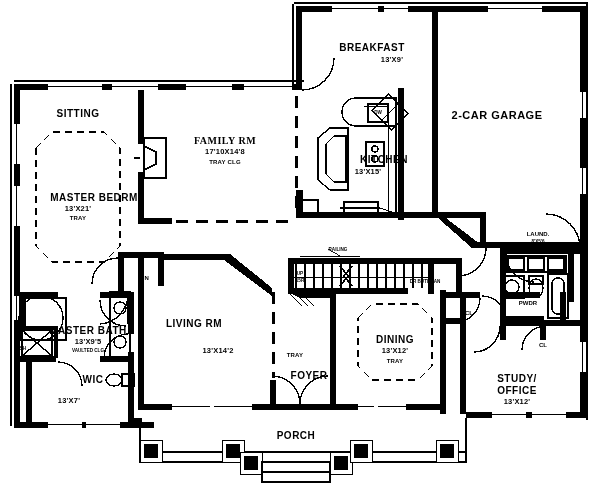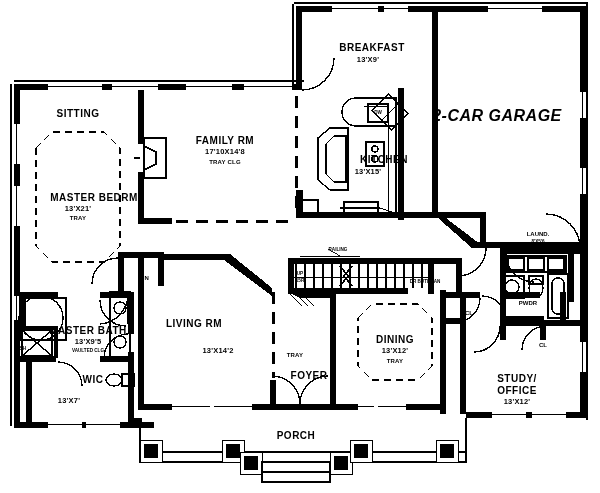--- a/index.html
+++ b/index.html
@@ -21,21 +21,21 @@
     line-height:1.05;
     white-space:nowrap;
     transform:translate(-50%,-50%);
     pointer-events:none;
   }
   .rm-name{font-size:10px;}
   .rm-dim{font-size:7.5px;font-weight:700;letter-spacing:.2px;}
   .rm-note{font-size:6px;font-weight:700;letter-spacing:.2px;}
   .tiny{font-size:6px;font-weight:700;letter-spacing:0;}
   .micro{font-size:4.6px;font-weight:700;letter-spacing:0;}
-  .big{font-size:16px;font-style:italic;}
+  .big{font-size:11px;}
 </style>
 </head>
 <body>
 
 <div id="plan">
 
   <svg width="600" height="493" viewBox="0 0 600 493" shape-rendering="crispEdges">
 
     <g fill="#000000">
 
@@ -408,26 +408,26 @@
     </g>
 
   </svg>
 
   <div class="lbl rm-name" style="left:78px;  top:114px;">SITTING</div>
 
   <div class="lbl rm-name" style="left:78px;  top:198px;padding-left:32px;">MASTER BEDRM</div>
   <div class="lbl rm-dim" style="left:78px;  top:209px;">13'X21'</div>
   <div class="lbl rm-note" style="left:78px;  top:218px;">TRAY</div>
 
-  <div class="lbl rm-name" style="left:225px; top:141px;">FAMILY RM</div>
+  <div class="lbl rm-name" style="left:225px; top:141px;font-family:Liberation Serif, serif;">FAMILY RM</div>
   <div class="lbl rm-dim" style="left:225px; top:152px;">17'10X14'8</div>
   <div class="lbl rm-note" style="left:225px; top:162px;">TRAY CLG</div>
 
   <div class="lbl rm-name" style="left:372px; top:48px;">BREAKFAST</div>
-  <div class="lbl rm-dim" style="left:368px; top:60px;">13'X9'</div>
+  <div class="lbl rm-dim" style="left:392px; top:60px;">13'X9'</div>
 
   <div class="lbl rm-name big" style="left:497px; top:116px;">2-CAR GARAGE</div>
 
   <div class="lbl rm-name" style="left:368px; top:160px;padding-left:32px;">KITCHEN</div>
   <div class="lbl rm-dim" style="left:368px; top:172px;">13'X15'</div>
 
   <div class="lbl tiny" style="left:538px; top:234px;">LAUND.</div>
   <div class="lbl micro" style="left:538px; top:242px;">8'X5'6</div>
 
   <div class="lbl rm-name" style="left:88px;  top:331px;">MASTER BATH</div>

